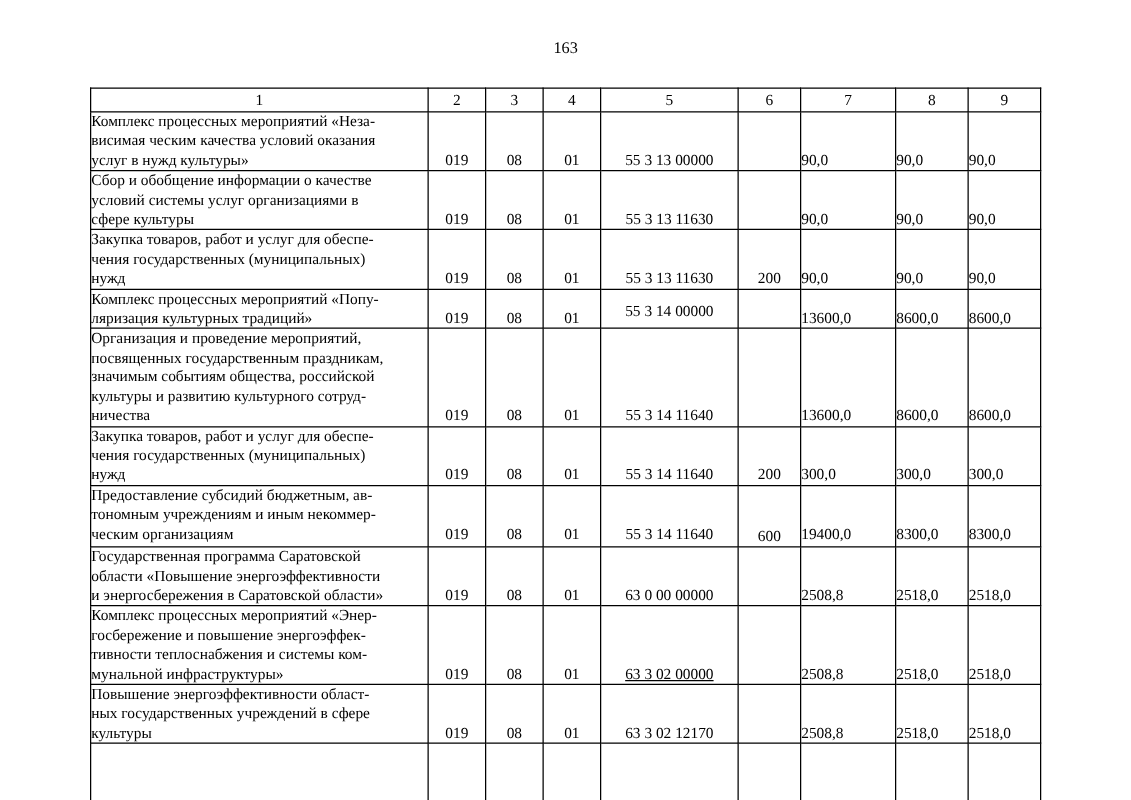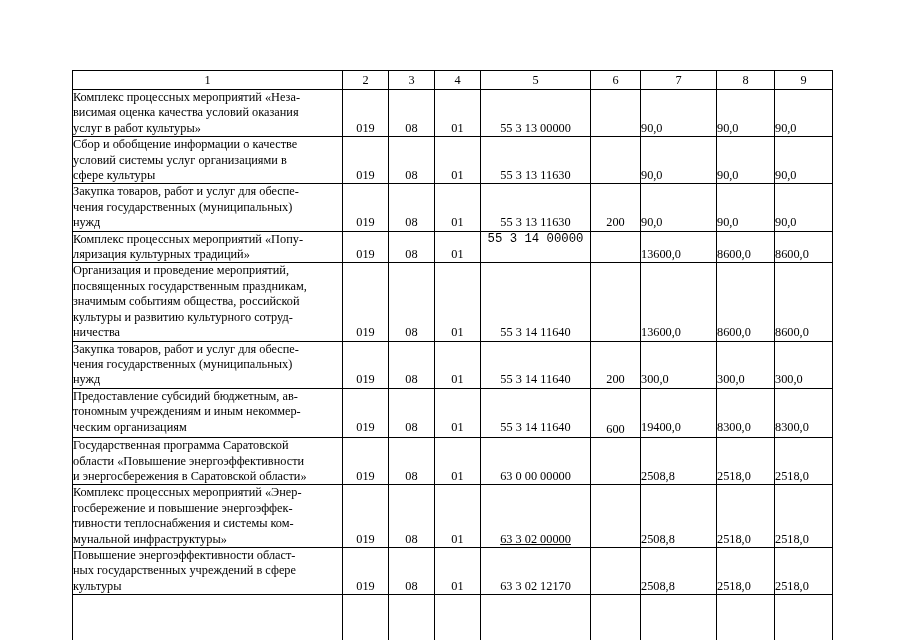--- a/index.html
+++ b/index.html
@@ -90,20 +90,21 @@
   }
   .filler {
     height: 54px;
   }
 </style>
 </head>
 <body>
 
 <div class="page">
 
+  <div class="page-number">163</div>
 
   <div class="table-wrap">
     <table class="doc-table">
       <colgroup>
         <col class="c1">
           <col class="c2">
           <col class="c3">
           <col class="c4">
           <col class="c5">
         <col class="c6">
@@ -121,22 +122,22 @@
           <td>6</td>
           <td>7</td>
           <td>8</td>
           <td>9</td>
         </tr>
       </thead>
       <tbody id="table-body">
           <tr>
             <td class="cell-name">
               <div>Комплекс процессных мероприятий «Неза-</div>
-              <div>висимая оценка качества условий оказания</div>
-              <div>услуг в работ культуры»</div>
+              <div>висимая ческим качества условий оказания</div>
+              <div>услуг в нужд культуры»</div>
             </td>
             <td class="cell-center" style="padding-top: 30.8px;">
               <div>019</div>
             </td>
             <td class="cell-center" style="padding-top: 30.8px;">
               <div>08</div>
             </td>
             <td class="cell-center" style="padding-top: 30.8px;">
               <div>01</div>
             </td>
@@ -225,21 +226,21 @@
             </td>
             <td class="cell-center" style="padding-top: 15.4px;">
               <div>019</div>
             </td>
             <td class="cell-center" style="padding-top: 15.4px;">
               <div>08</div>
             </td>
             <td class="cell-center" style="padding-top: 15.4px;">
               <div>01</div>
             </td>
-            <td class="cell-center" style="padding-top: 0; font-family: Liberation Mono, monospace;">
+            <td class="cell-center" style="padding-top: 10px;">
               <div>55 3 14 00000</div>
             </td>
             <td class="cell-center" style="padding-top: 15.4px;">
               <div></div>
             </td>
             <td class="cell-num" style="padding-top: 15.4px;">
               <div>13600,0</div>
             </td>
             <td class="cell-num" style="padding-top: 15.4px;">
               <div>8600,0</div>

